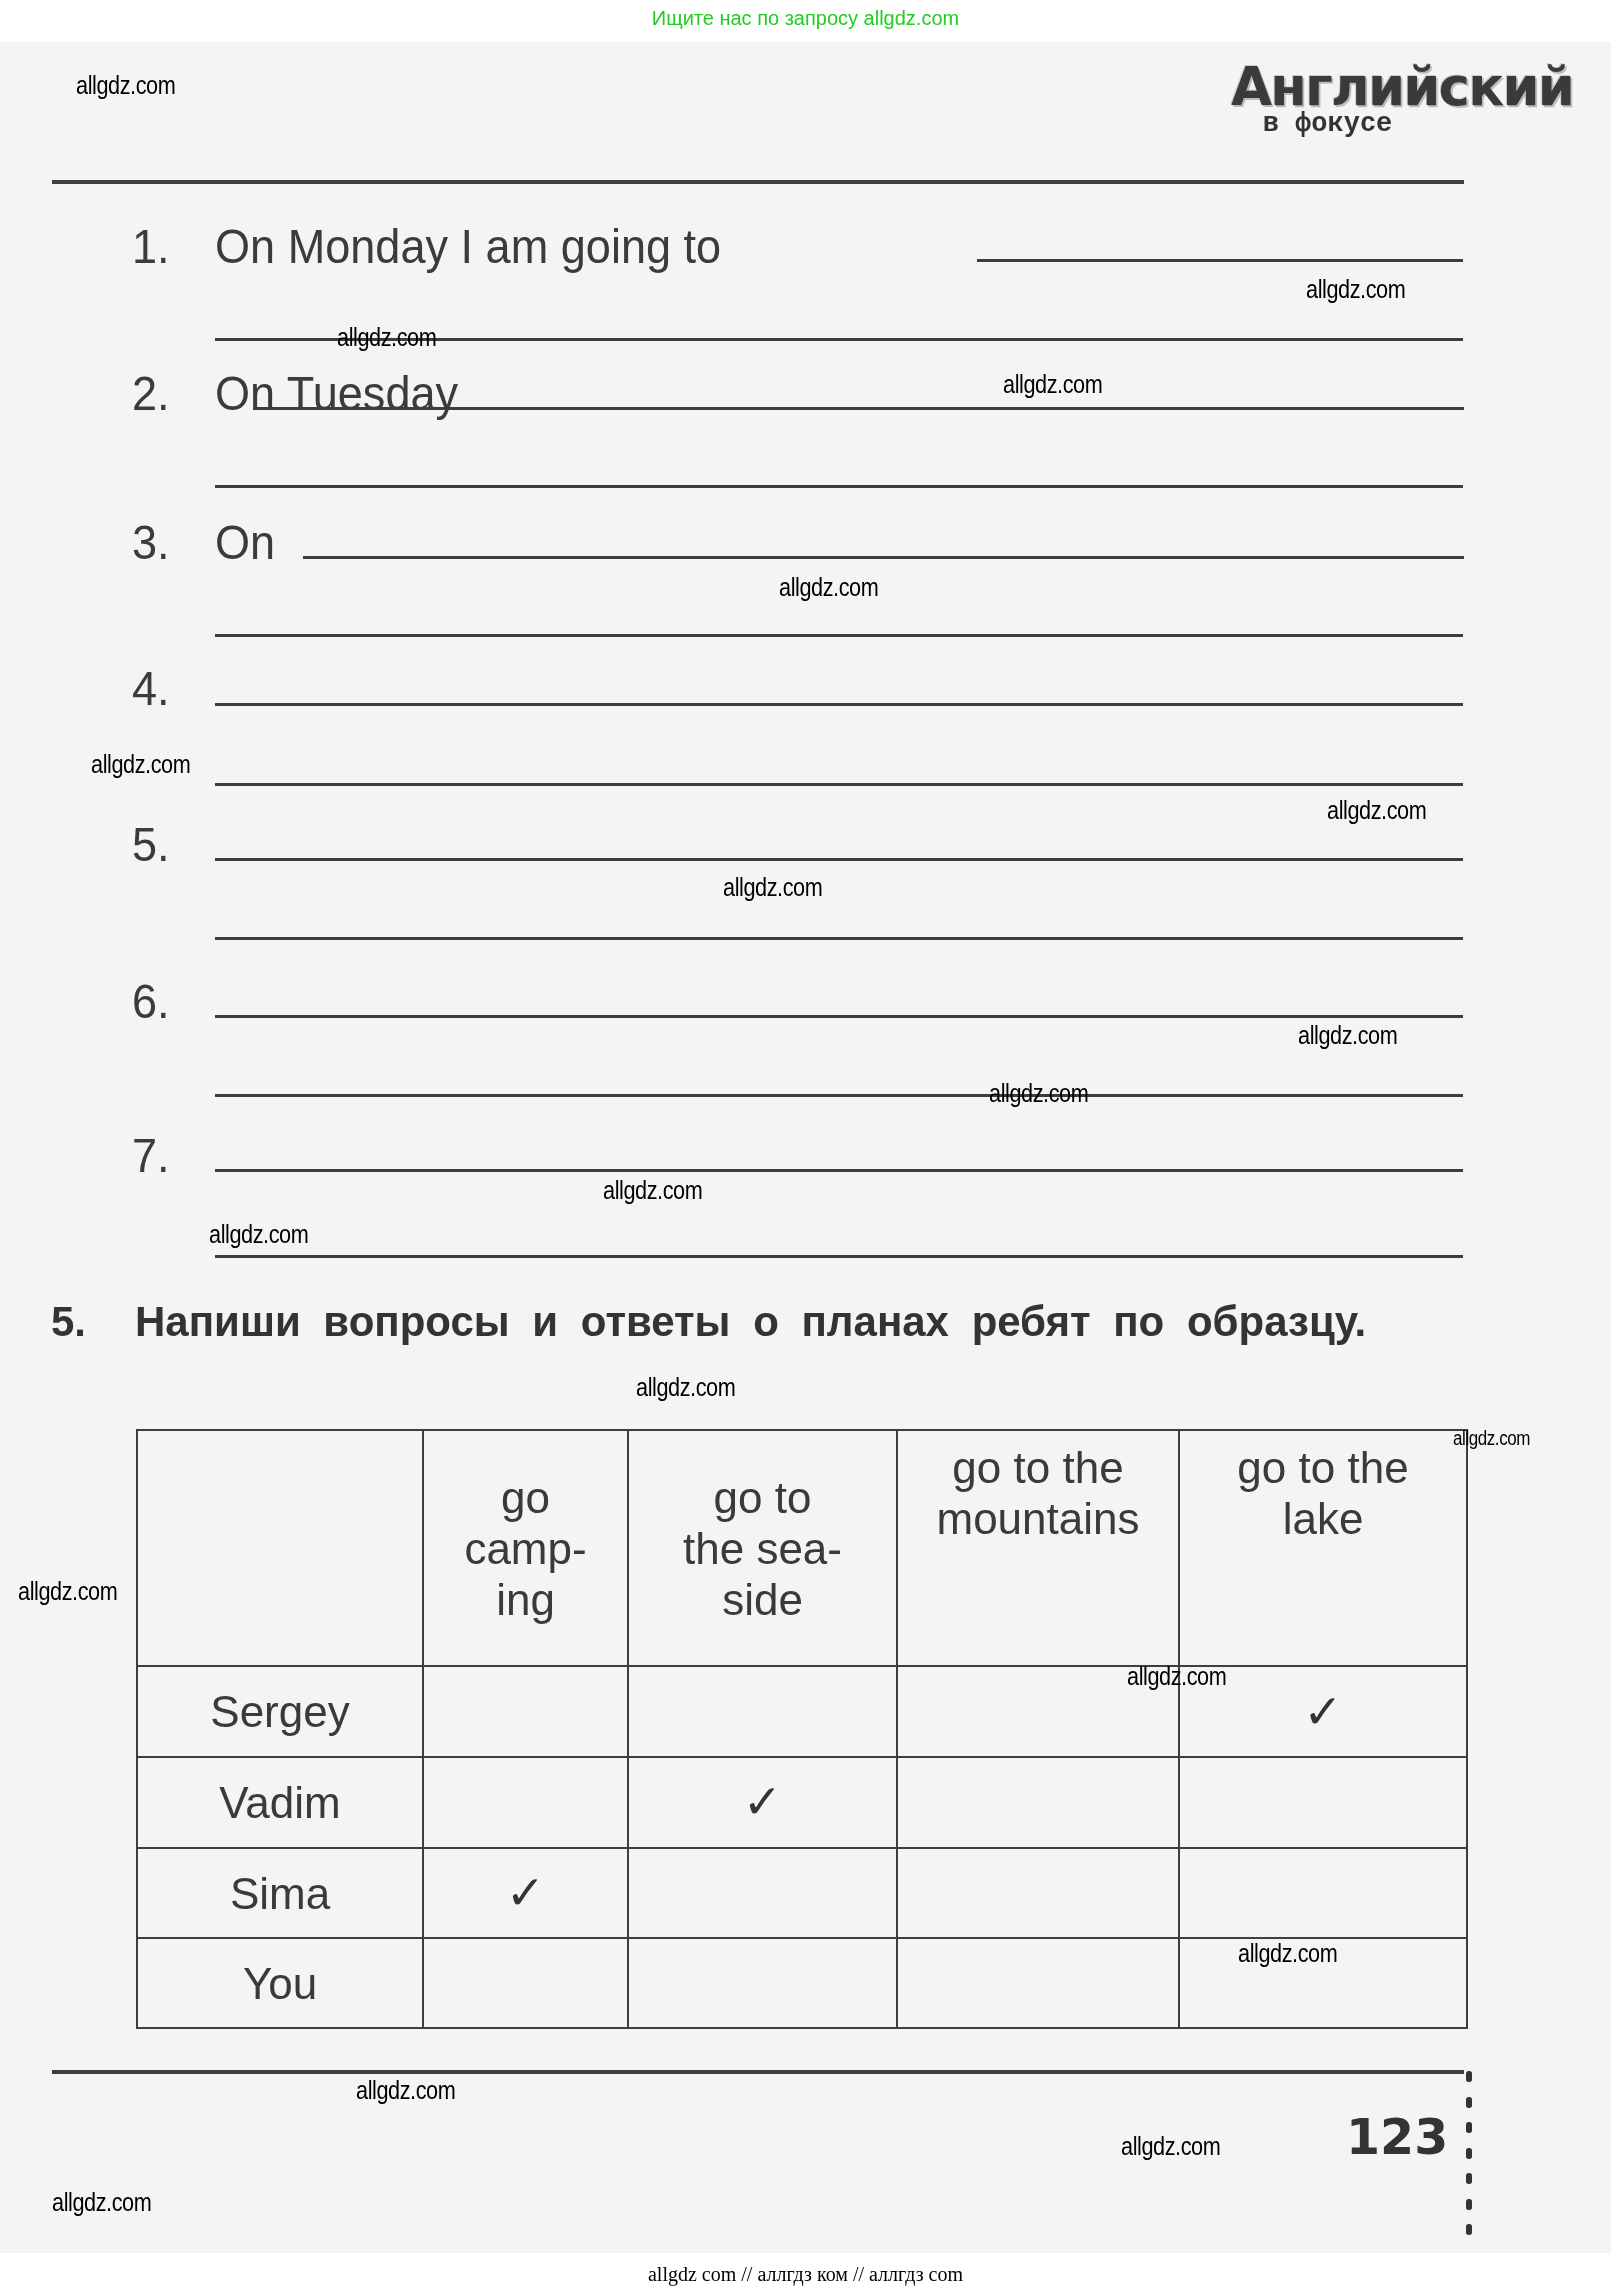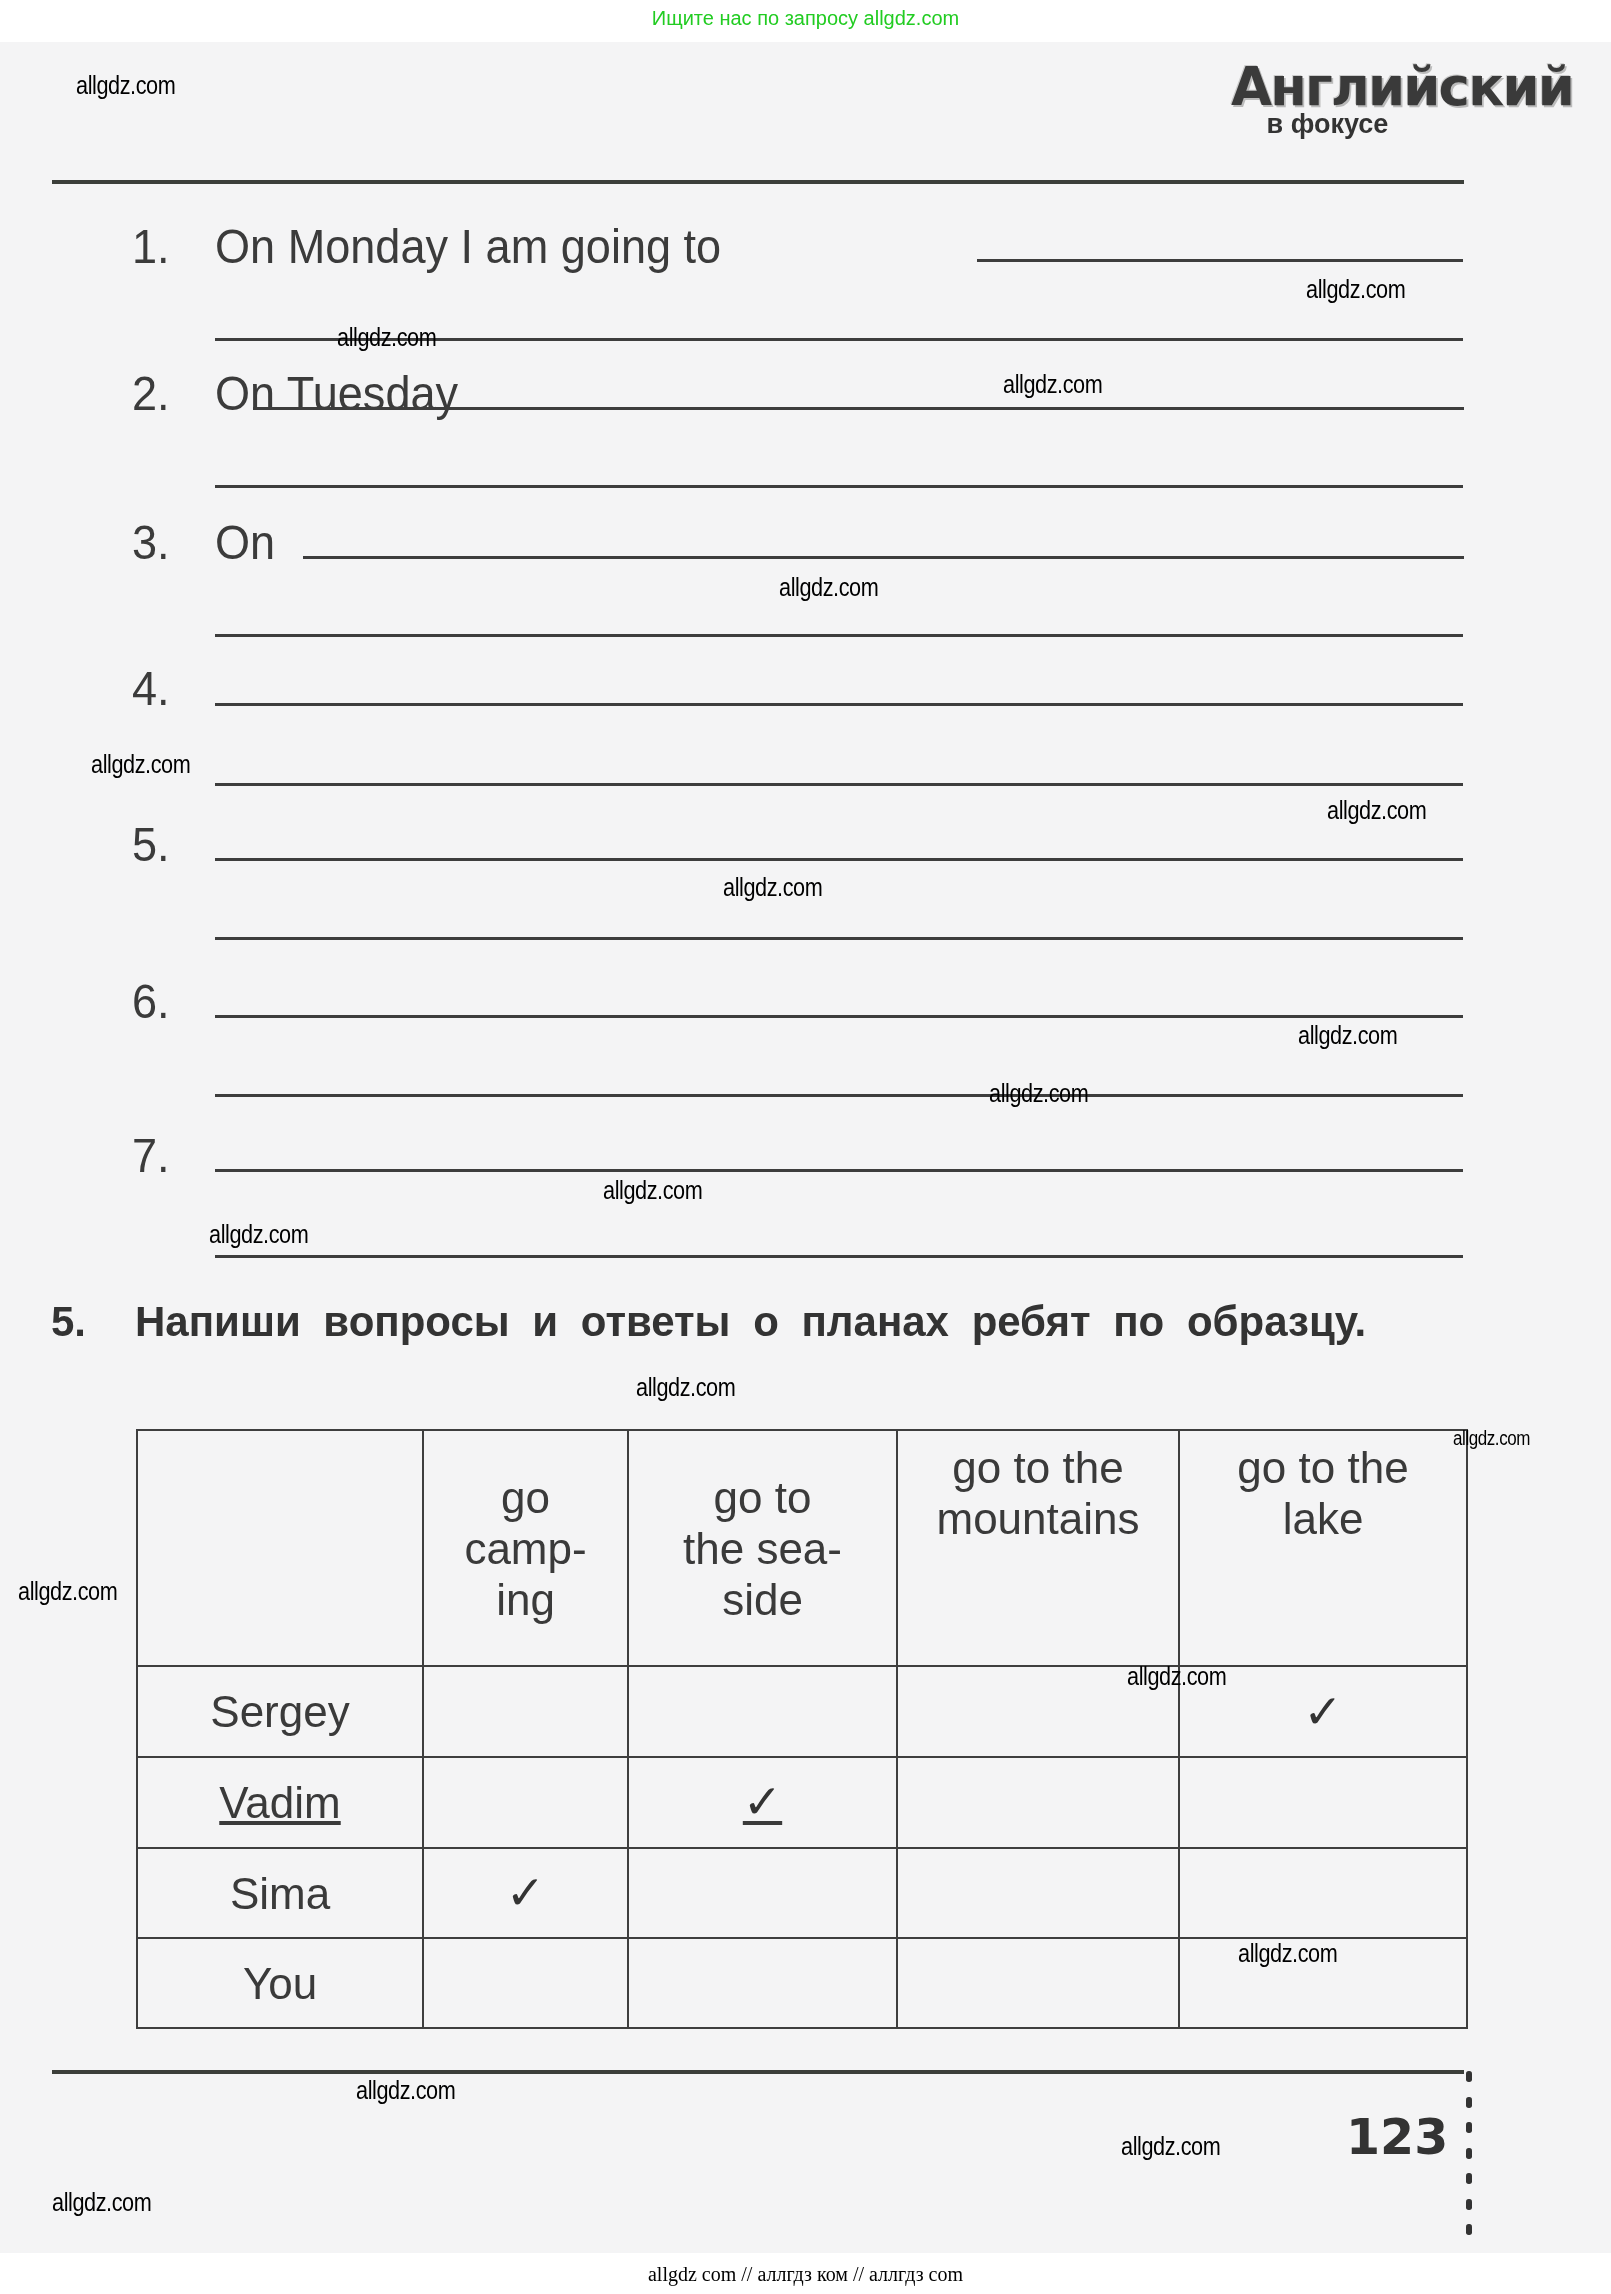--- a/index.html
+++ b/index.html
@@ -32,21 +32,21 @@
   .wm.small { font-size: 20px; }
 
   .logo { position: absolute; left: 1191px; top: 59px; width: 273px; text-align: center; }
   .logo-main {
     font-family: "DejaVu Sans", sans-serif; font-weight: bold;
     font-size: 53px; color: #3a3a3a; letter-spacing: -1.8px; line-height: 55px;
     text-shadow: 1.8px 1.8px 0 #bbb, -0.9px -0.9px 0 #ccc;
     margin-left: 40px;
   }
   .logo-sub {
-    font-family: Liberation Sans, sans-serif; font-weight: bold;
+    font-family: Liberation Mono, monospace; font-weight: bold;
     font-size: 27px; color: #333; line-height: 29px; margin-top: -3.6px;
   }
 
   .rule-thick { position: absolute; height: 3.6px; background: #3c3f3a; }
   .rule { position: absolute; height: 2.7px; background: #3d3d3d; }
 
   .item-label {
     position: absolute; font-size: 49px; color: #3b3b3b;
     font-family: "Liberation Sans", sans-serif; white-space: nowrap;
     transform: scaleX(0.92); transform-origin: left top;
@@ -170,21 +170,21 @@
   </tr>
 
   <tr style="height:73px;">
     <td class="name">Sergey</td>
     <td></td>
     <td></td>
     <td></td>
     <td><span class="check">✓</span></td>
   </tr>
 
-  <tr style="height:73px;text-decoration:underline;">
+  <tr style="height:73px;">
     <td class="name">Vadim</td>
     <td></td>
     <td><span class="check">✓</span></td>
     <td></td>
     <td></td>
   </tr>
 
   <tr style="height:73px;border-radius:20px;">
     <td class="name">Sima</td>
     <td><span class="check">✓</span></td>

